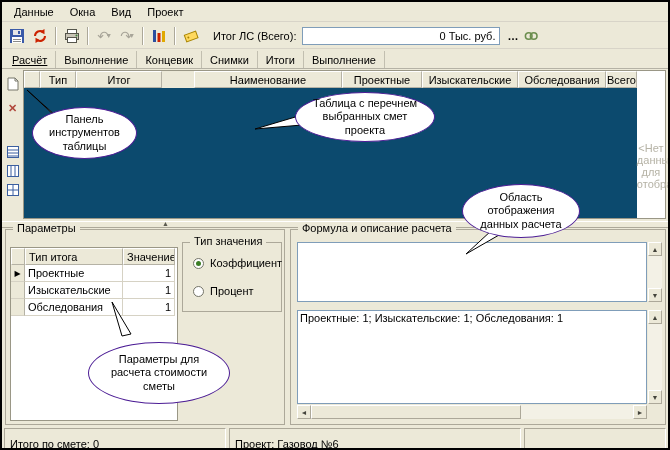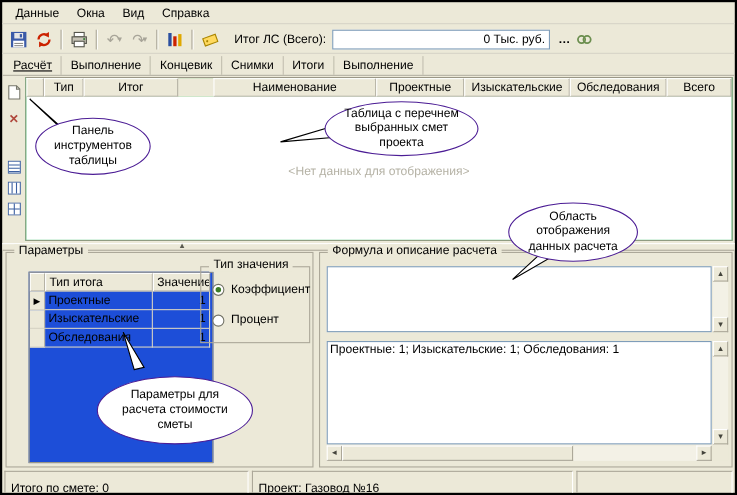--- a/index.html
+++ b/index.html
@@ -36,42 +36,42 @@
     border-bottom:1px solid #b5b2a5; }
   .tab { padding:3px 8px 2px 8px; border-right:1px solid #c2bfb0; cursor:default; }
   .tab.active { text-decoration:underline; }
   
   .side-toolbar { position:absolute; top:68px; left:0; width:21px; height:151px;
     display:flex; flex-direction:column; align-items:center; }
   .side-btn { width:18px; height:16px; display:flex; align-items:center; justify-content:center; }
   .x-glyph { color:#b0483c; font-size:11px; font-weight:bold; }
   
   .grid-area { position:absolute; top:68px; left:21px; right:2px; height:149px;
-    border:1px solid #9a9786; background:#22c55e; display:flex; flex-direction:column; }
+    border:1px solid #9a9786; background:#0c4a6e; display:flex; flex-direction:row; }
   .grid-header { display:flex; height:17px; flex:none; background:#ece9d8; }
   .gh-cell { border-right:1px solid #b5b2a5; border-bottom:1px solid #b5b2a5;
     border-top:1px solid #fff; border-left:1px solid #fff;
     display:flex; align-items:center; justify-content:center;
     overflow:hidden; white-space:nowrap; flex:none; }
   .gc0{width:16px;} .gc1{width:36px;} .gc2{width:86px;} .gc3{width:148px;margin-left:32px;}
   .gc4{width:80px;} .gc5{width:96px;} .gc6{width:88px;} .gc7{flex:1;}
   .grid-body { flex:1; position:relative; background:#fff; }
   .empty-text { position:absolute; left:0; right:0; top:48%; text-align:center;
     color:#b5b2a5; }
   
   .splitter { position:absolute; top:219px; left:0; right:0; height:7px;
     background:#ece9d8; border-top:1px solid #fff; border-bottom:1px solid #aca899; }
   .splitter-arrow { position:absolute; left:160px; top:-2px; font-size:7px; color:#5a5a50; }
   
   .gb { position:absolute; border:1px solid #aca899; }
   .gb .legend { position:absolute; top:-8px; left:7px; background:#ece9d8;
     padding:0 4px; white-space:nowrap; }
   
   .pgrid { position:absolute; left:8px; top:245px; width:168px; height:174px;
-    border:1px solid #9a9786; background:#1d4ed8; overflow:hidden;margin-left:16px; }
+    border:1px solid #9a9786; background:#ffffff; overflow:hidden; }
   .prow { display:flex; height:17px; }
   .pcell { border-right:1px solid #d6d2c4; border-bottom:1px solid #d6d2c4;
     display:flex; align-items:center; padding:0 3px; overflow:hidden;
     white-space:nowrap; flex:none; }
   .pc-sel { width:14px; justify-content:center; padding:0; }
   .pc-name { width:98px; }
   .pc-val { width:52px; justify-content:flex-end; }
   .phead .pcell { background:#ece9d8; border-right:1px solid #b5b2a5;
     border-bottom:1px solid #b5b2a5; border-top:1px solid #fff;
     border-left:1px solid #fff; justify-content:flex-start; }
@@ -113,21 +113,21 @@
 </style>
 </head>
 <body>
 
 <div class="window">
 
   <div class="menubar">
     <span class="menu-item">Данные</span>
     <span class="menu-item">Окна</span>
     <span class="menu-item">Вид</span>
-    <span class="menu-item">Справка</span>
+    <span class="menu-item">Проект</span>
   </div>
 
   <div class="toolbar">
     <div class="tb-btn">
       <svg width="16" height="16">
           <rect x="1" y="1" width="14" height="14" fill="#3a5aa8"></rect>
           <rect x="4" y="2" width="8" height="5" fill="#e6e6e6"></rect>
           <rect x="9" y="3" width="2" height="3" fill="#3a5aa8"></rect>
           <rect x="3" y="9" width="10" height="6" fill="#fff"></rect>
           <rect x="4" y="11" width="8" height="1" fill="#8a8a8a"></rect>
@@ -327,21 +327,21 @@
         </div>
     </div>
     <div class="sb-corner" style="left:357px; top:175px;"></div>
   </div>
 
   <div class="statusbar">
     <div class="status-panel sp1">
         <span>Итого по смете: 0</span>
       </div>
     <div class="status-panel sp2">
-        <span>Проект: Газовод №16</span>
+        <span>Проект: Газовод №6</span>
       </div>
     <div class="status-panel sp3">
         <span></span>
       </div>
   </div>
 
   <svg class="tail" style="left:15px; top:80px;" width="55" height="45">
       <polygon points="40,36 48,42 10,8"></polygon>
     </svg>
   <div class="bubble" style="left:30px; top:105px; width:105px; height:52px;">

